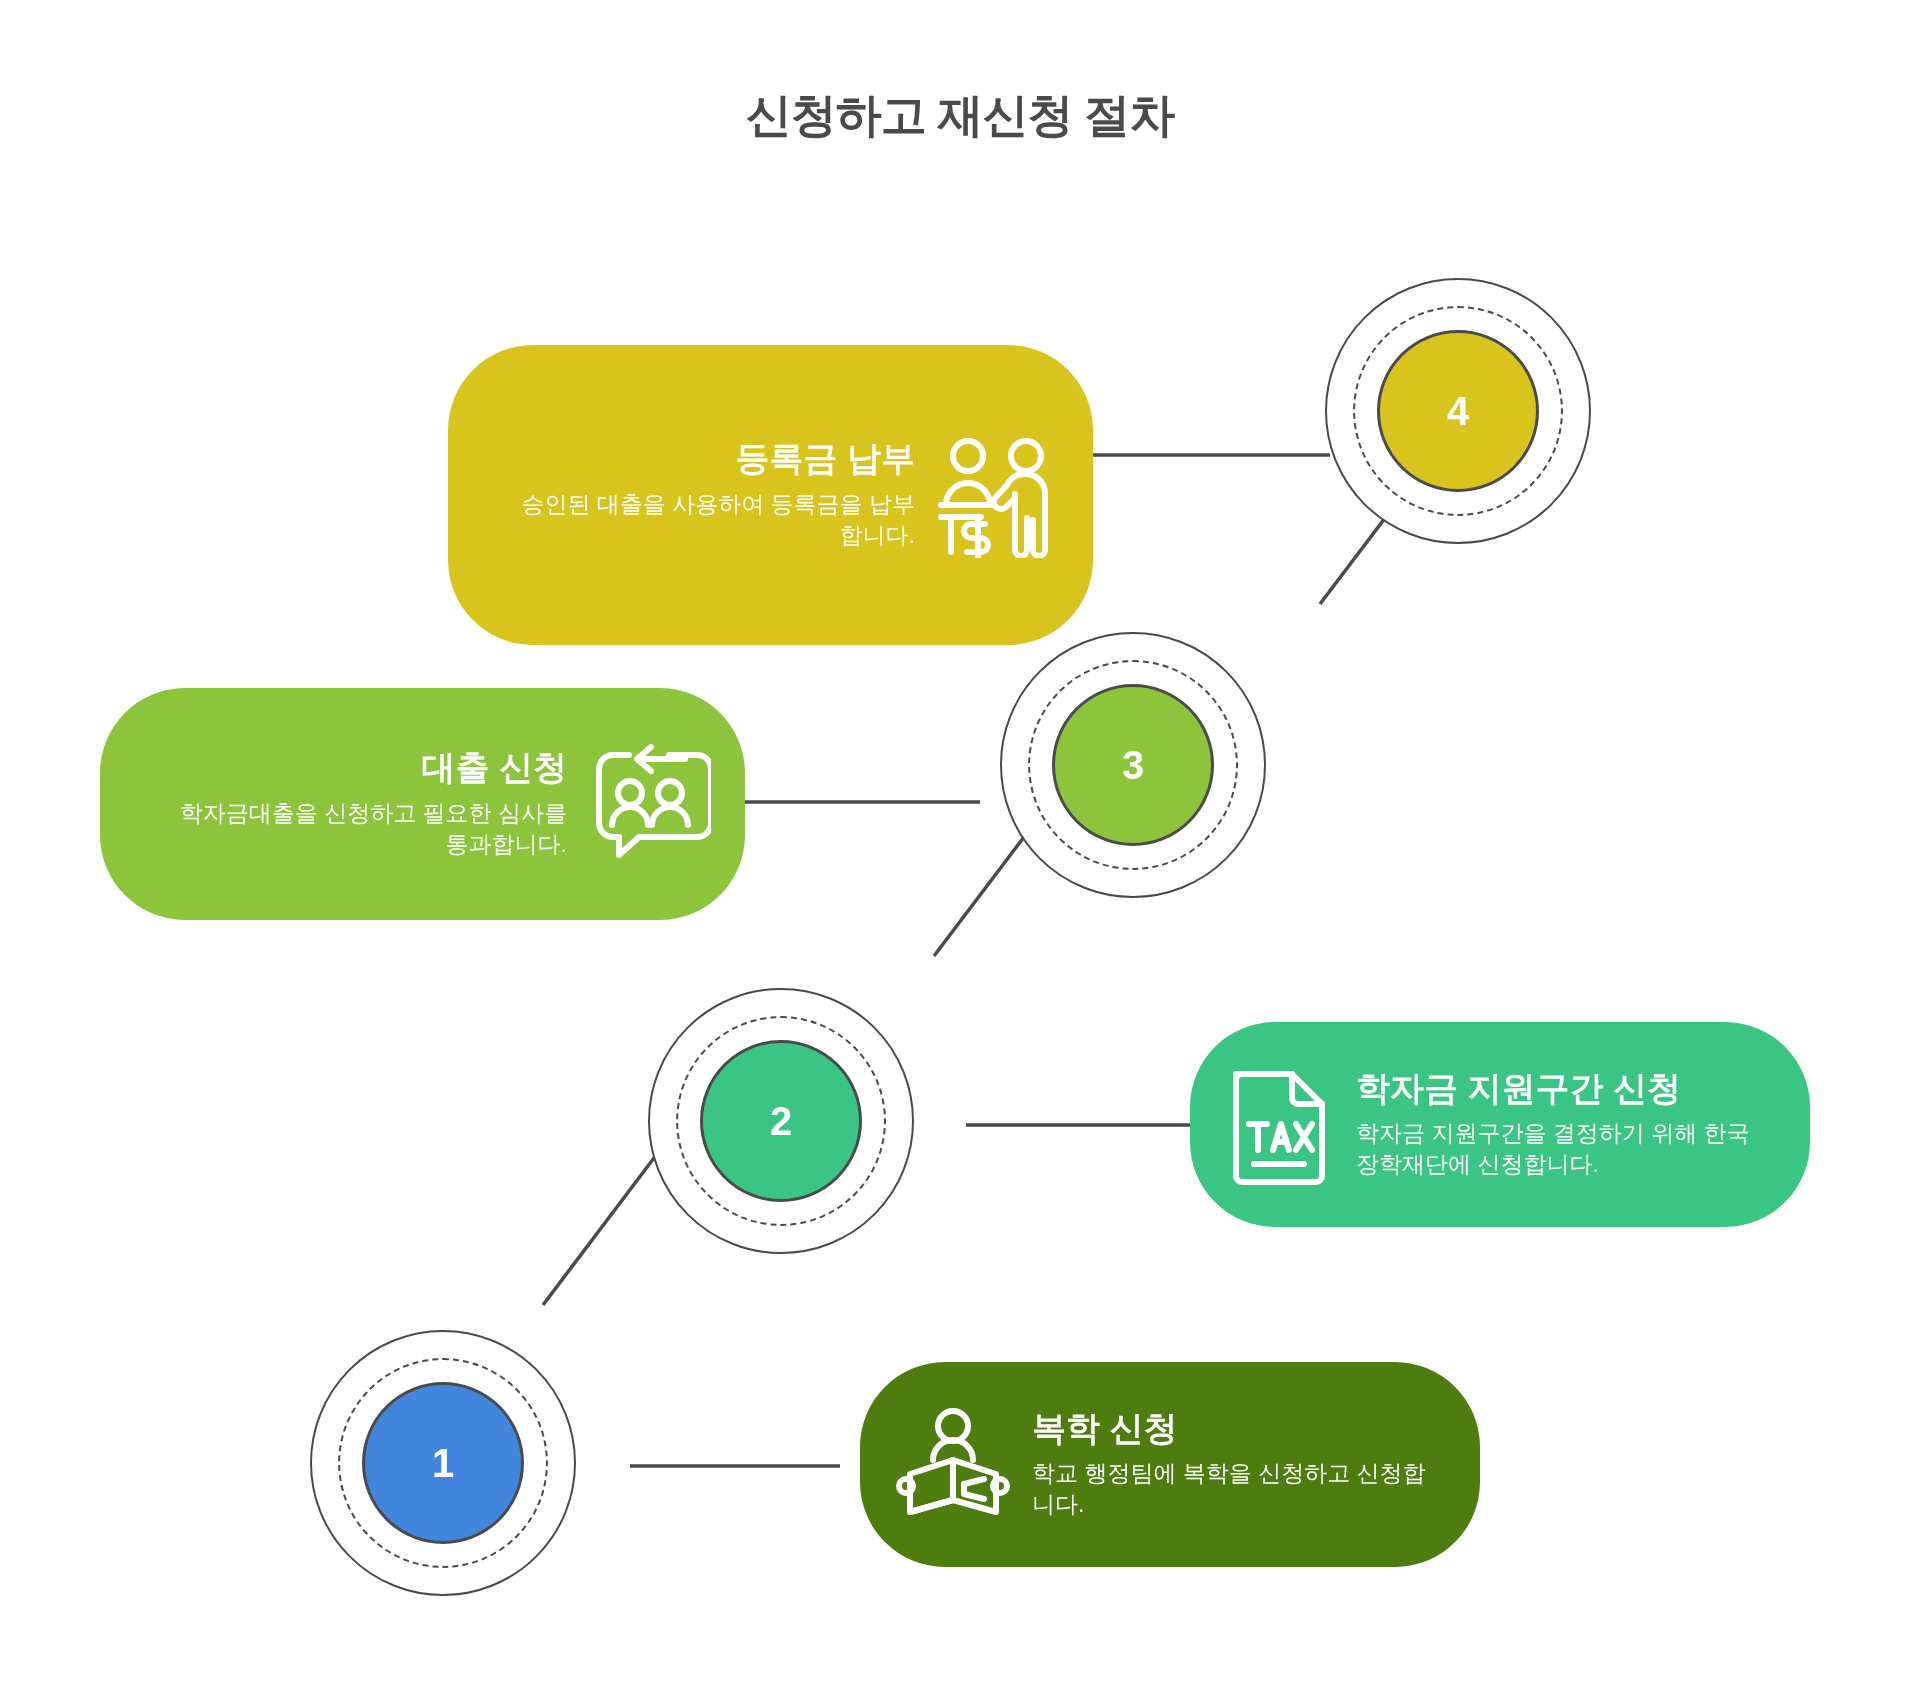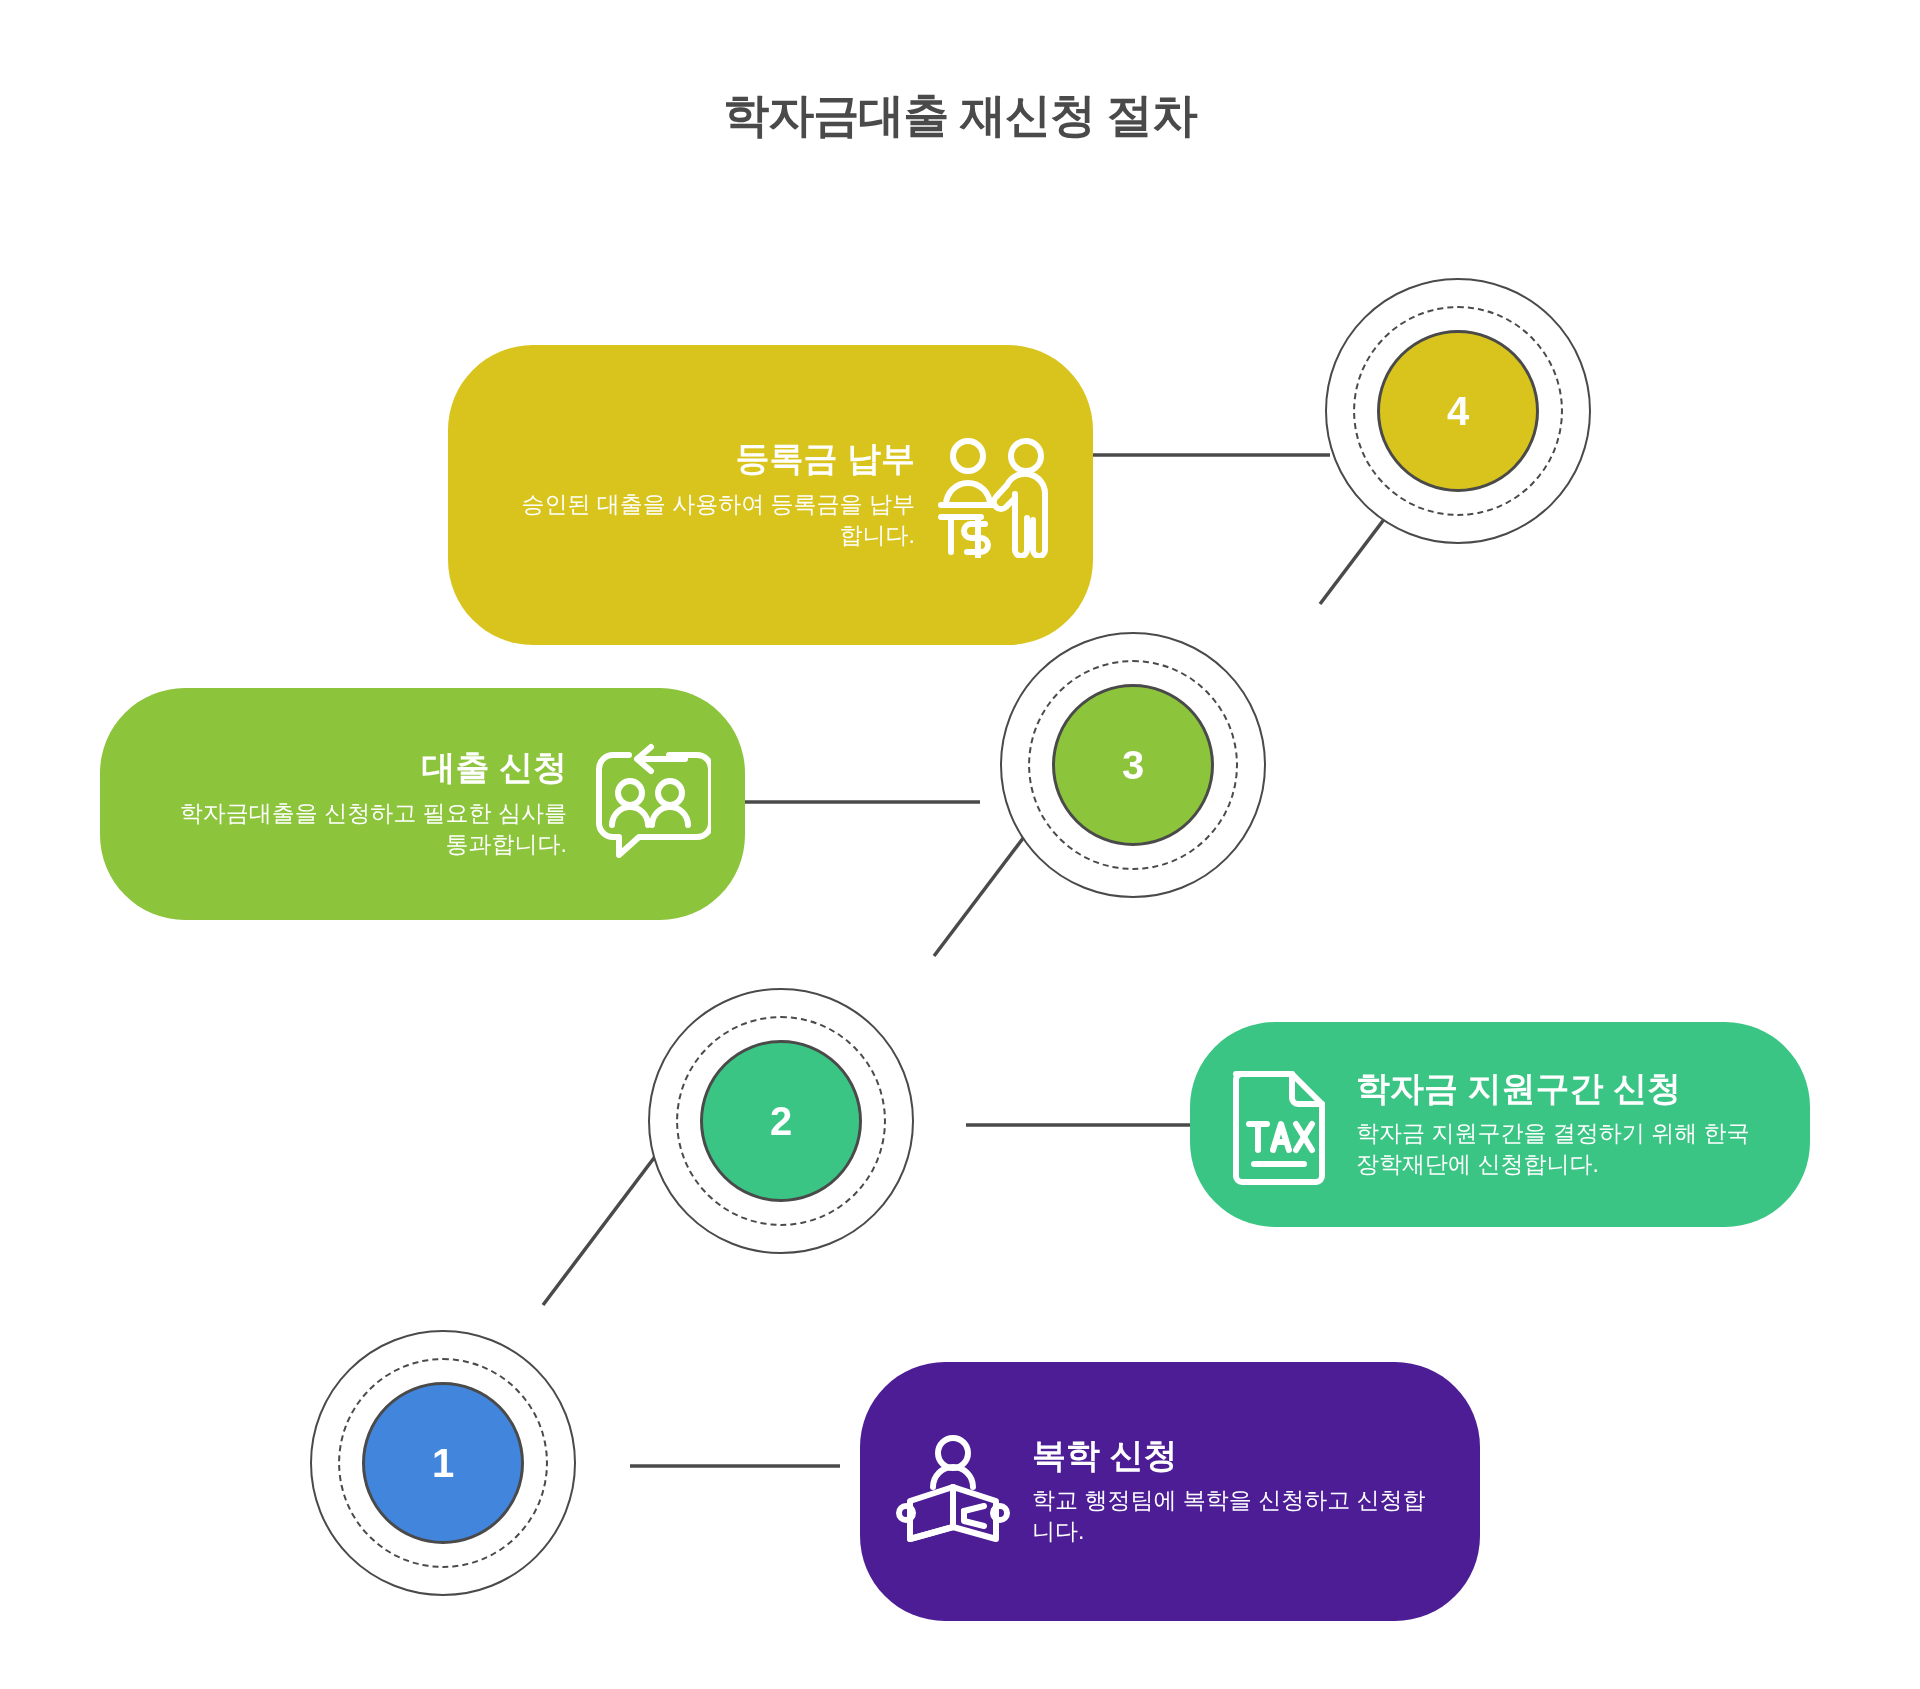--- a/index.html
+++ b/index.html
@@ -76,21 +76,21 @@
   .card.left-text{padding:0 46px 0 34px;}
   .card.left-text .txt{text-align:left;padding-left:20px;flex:1 1 auto;}
 
   .ico svg{display:block;}
 </style>
 </head>
 <body>
 
 <div id="stage">
 
-  <div class="title">학자금대출 재신청 절차</div>
+  <div class="title">신청하고 재신청 절차</div>
 
   <svg id="lines" viewBox="0 0 1920 1689" xmlns="http://www.w3.org/2000/svg">
     <g fill="none" stroke="#4a4a4a" stroke-width="3.5" stroke-linecap="butt" stroke-linejoin="miter">
 
       <path d="M 543 1305 L 660 1150"></path>
 
       <path d="M 934 956 L 1052 800"></path>
 
       <path d="M 1320 604 L 1438 448"></path>
 
@@ -204,21 +204,21 @@
 
         <path d="M30 102 h50"></path>
       </svg>
     </div>
     <div class="txt">
       <div class="ttl">학자금 지원구간 신청</div>
       <div class="desc">학자금 지원구간을 결정하기 위해 한국장학재단에 신청합니다.</div>
     </div>
   </div>
 
-  <div class="card left-text" style="left:860px;top:1362px;width:620px;height:259px;background:#4c1d95;">
+  <div class="card left-text" style="left:860px;top:1362px;width:620px;height:205px;background:#4d7c0f;">
     <div class="ico">
       <svg width="118" height="126" viewBox="0 0 118 126" fill="none" stroke="#ffffff" stroke-width="6" stroke-linecap="round" stroke-linejoin="round">
 
         <circle cx="59" cy="24" r="15"></circle>
 
         <path d="M39 58 a20 20 0 0 1 40 0"></path>
 
         <path d="M59 58 L16 72 v38 l43 -12 z"></path>
         <path d="M59 58 L102 72 v38 L59 98 z"></path>
         <path d="M59 58 v40"></path>

